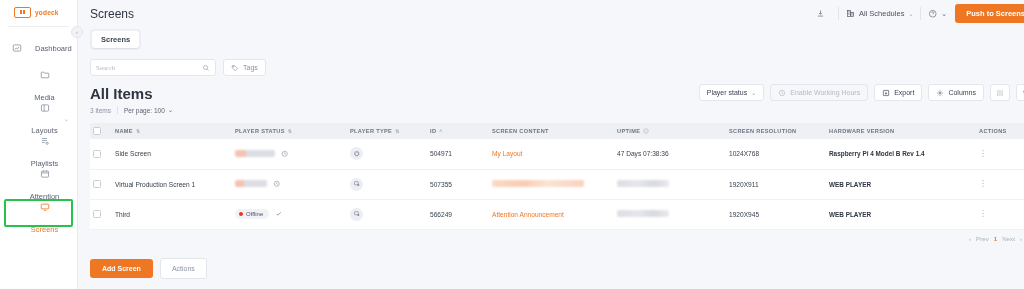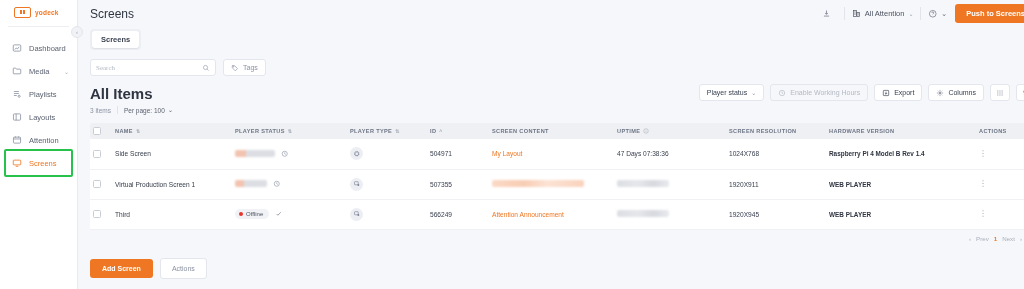--- a/index.html
+++ b/index.html
@@ -37,25 +37,25 @@
   .sb-divider { height:1px; background:#eceef2; margin: 2px 8px 0 8px; }
   .collapse-btn {
     position: absolute; right: -6px; top: 26px;
     width: 12px; height: 12px; border-radius: 50%;
     background: #f1f2f6; border: 1px solid #e4e6ec;
     display:flex; align-items:center; justify-content:center;
     font-size: 6px; color: #9aa1ae; z-index: 5;
   }
   .nav { padding-top: 10px; }
   .nav-item {
-    display: flex; align-items: center; gap: 7px;
+    display: flex; align-items: center; gap: 13px;
     height: 22px; padding-left: 12px; position: relative;
     color: #5b6271; font-size: 7.5px;
   }
-  .nav-item + .nav-item { margin-top: 1px; }
+  .nav-item + .nav-item { margin-top: 11px; flex-direction: column; }
   .nav-item .ni-label { white-space: nowrap; }
   .nav-item .ni-icon { width: 10px; height: 10px; display:block; color:#8b92a1; flex:0 0 10px; }
   .nav-item.active { color: #ef7622; }
   .nav-item.active .ni-icon { color: #ef7622; }
   .nav-item .chev { margin-left: auto; margin-right: 8px; font-size: 6px; color:#aab0bc; }
   .hl-box {
     position: absolute; left: 4px; right: 4px; top: -3px; bottom: -3px;
     border: 2px solid #27c24c; border-radius: 2px; pointer-events: none;
   }
 
@@ -223,35 +223,35 @@
             </svg>
         </span>
         <span class="ni-label">Media</span>
         <span class="chev">⌄</span>
       </div>
 
 
       <div class="nav-item">
         <span class="ni-icon">
           <svg viewBox="0 0 16 16" width="10" height="10" fill="none" stroke="currentColor" stroke-width="1.3">
-              <path d="M3 4h8M3 7.2h8M3 10.4h4.6"></path>
-              <circle cx="11.4" cy="11.6" r="1.7"></circle>
-            </svg>
-        </span>
-        <span class="ni-label">Playlists</span>
+              <rect x="2.3" y="3" width="11.4" height="10" rx="1.2"></rect>
+              <path d="M6.6 3v10"></path>
+            </svg>
+        </span>
+        <span class="ni-label">Layouts</span>
       </div>
 
       <div class="nav-item">
         <span class="ni-icon">
           <svg viewBox="0 0 16 16" width="10" height="10" fill="none" stroke="currentColor" stroke-width="1.3">
-              <rect x="2.3" y="3" width="11.4" height="10" rx="1.2"></rect>
-              <path d="M6.6 3v10"></path>
-            </svg>
-        </span>
-        <span class="ni-label">Layouts</span>
+              <path d="M3 4h8M3 7.2h8M3 10.4h4.6"></path>
+              <circle cx="11.4" cy="11.6" r="1.7"></circle>
+            </svg>
+        </span>
+        <span class="ni-label">Playlists</span>
       </div>
 
       <div class="nav-item">
         <span class="ni-icon">
           <svg viewBox="0 0 16 16" width="10" height="10" fill="none" stroke="currentColor" stroke-width="1.3">
               <rect x="2.3" y="3.4" width="11.4" height="9.6" rx="1.2"></rect>
               <path d="M2.3 6.3h11.4M5.4 2.2v2.2M10.6 2.2v2.2"></path>
             </svg>
         </span>
         <span class="ni-label">Attention</span>
@@ -282,21 +282,21 @@
         </span>
         <span class="vdiv"></span>
         <span class="ws-btn">
           <span>
             <svg viewBox="0 0 16 16" width="9" height="9" fill="none" stroke="currentColor" stroke-width="1.2">
                 <rect x="2.6" y="2.8" width="5.2" height="10.4"></rect>
                 <rect x="8.6" y="6.2" width="4.8" height="7"></rect>
                 <path d="M4.2 5h2M4.2 7.2h2M4.2 9.4h2M10 8.4h1.8M10 10.6h1.8"></path>
               </svg>
           </span>
-          <span>All Attention</span>
+          <span>All Schedules</span>
           <span class="chev">⌄</span>
         </span>
         <span class="vdiv"></span>
         <span class="help-btn">
           <span>
             <svg viewBox="0 0 16 16" width="9.5" height="9.5" fill="none" stroke="currentColor" stroke-width="1.2">
                 <circle cx="8" cy="8" r="5.6"></circle>
                 <path d="M6.5 6.4a1.6 1.6 0 113 .8c-.5.6-1.5.8-1.5 1.8M8 11.1v.1"></path>
               </svg>
           </span>

